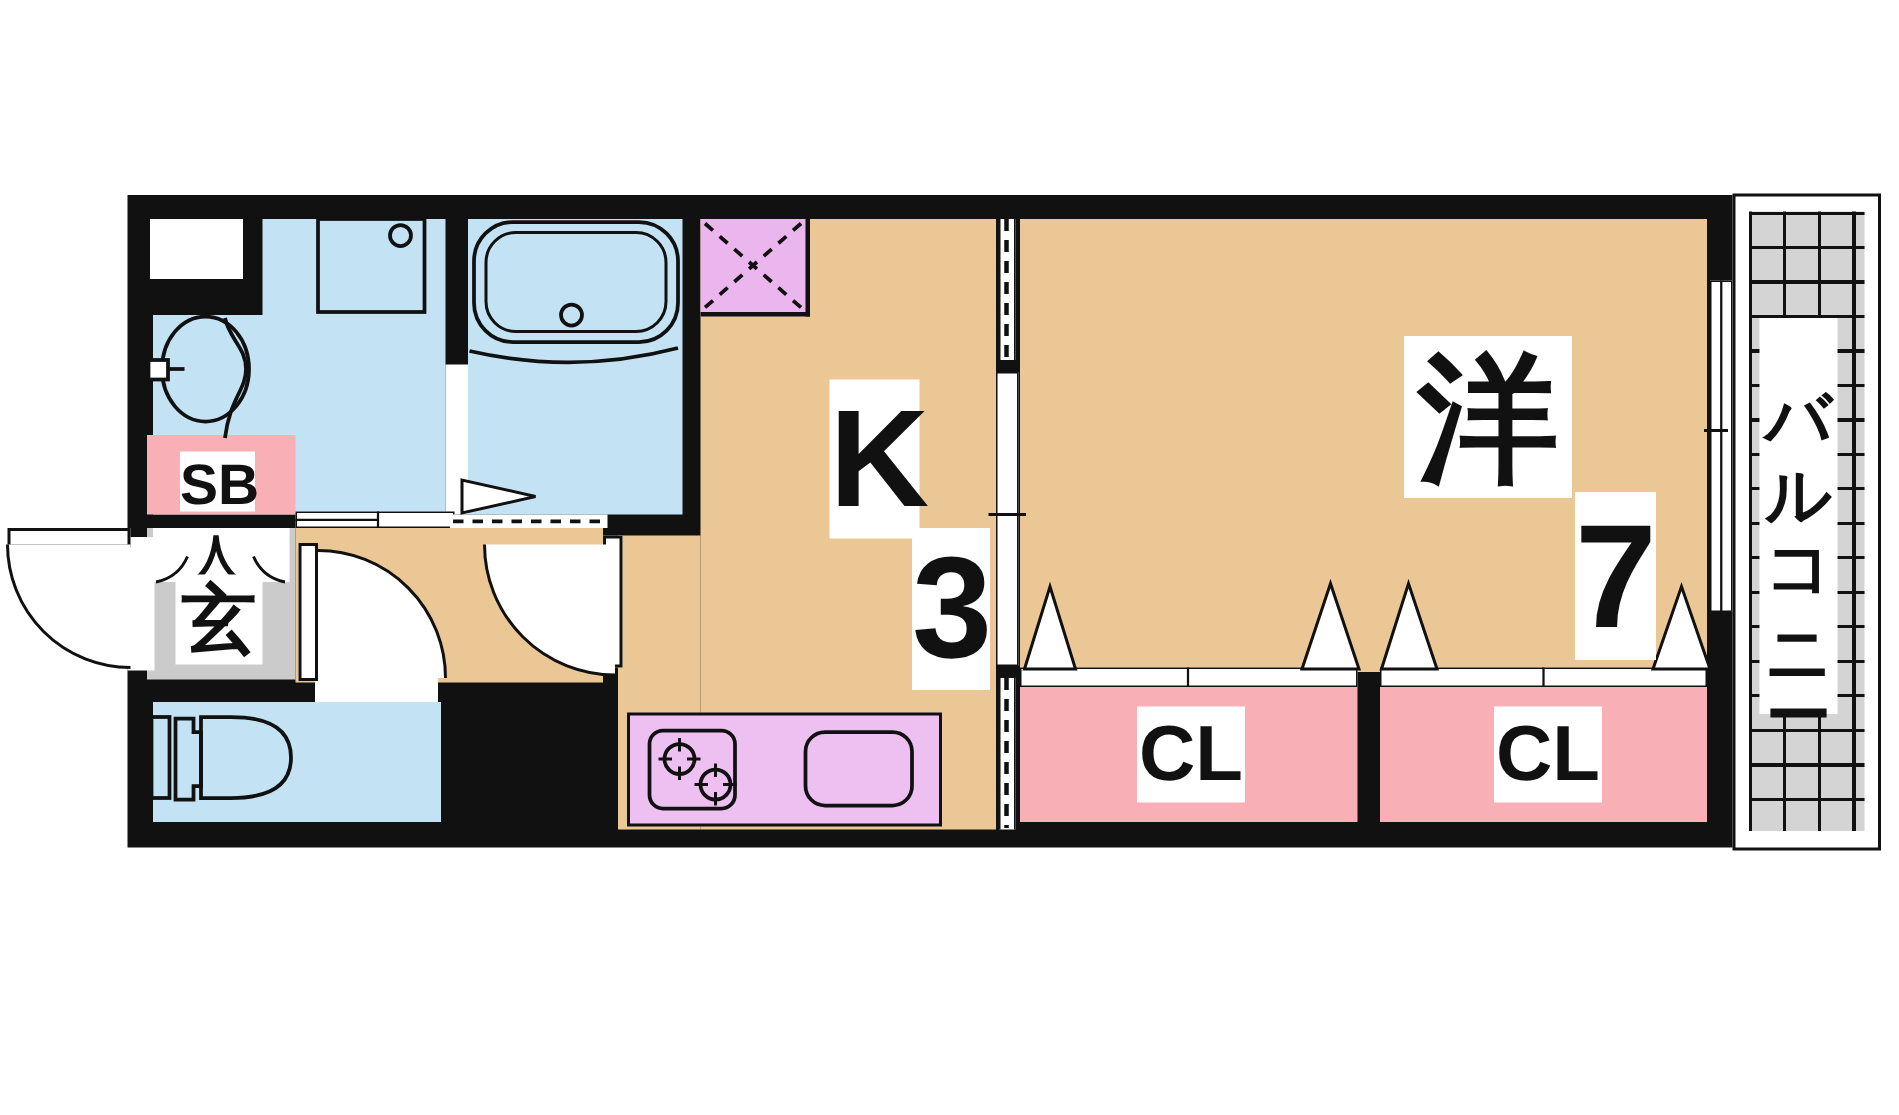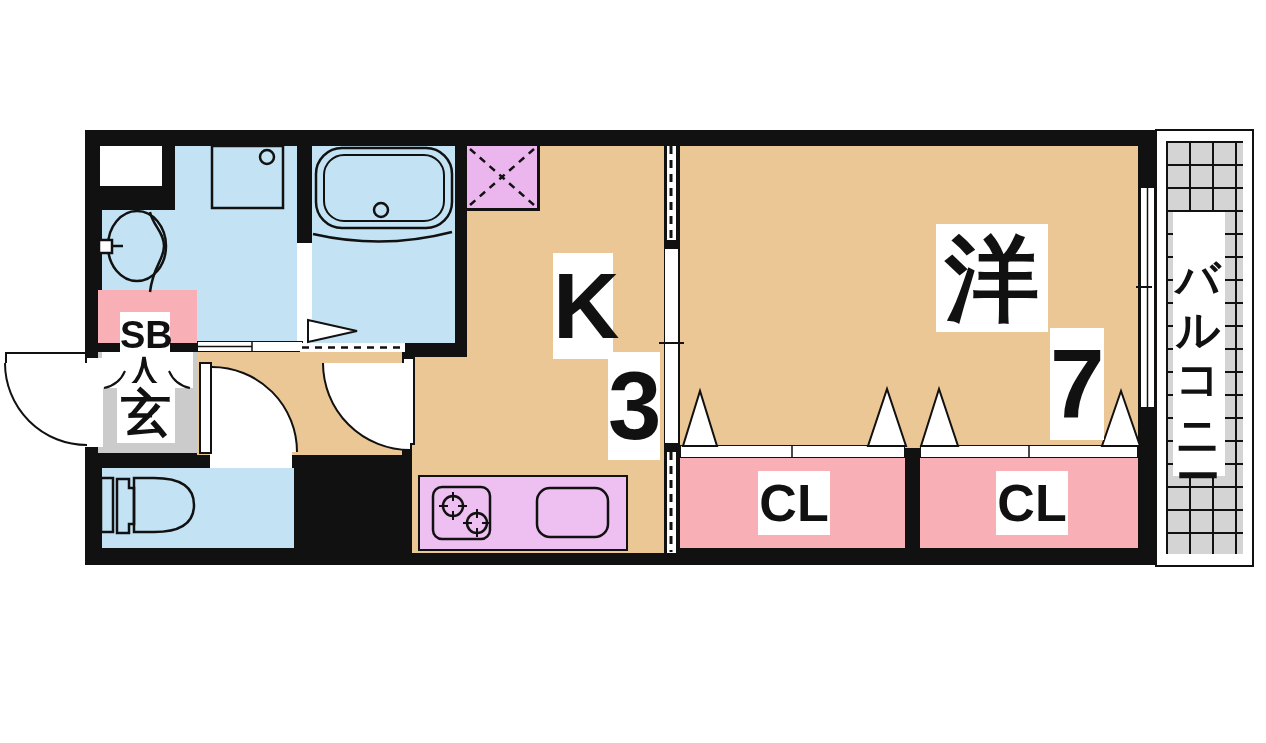--- a/index.html
+++ b/index.html
@@ -54,21 +54,21 @@
     background-image:repeating-linear-gradient(to right,#111 0 2px,transparent 2px 23px),
                      repeating-linear-gradient(to bottom,#111 0 2px,transparent 2px 23px);}
   
   .lbl{position:absolute;background:#fff;text-align:center;}
   .lbl-k{left:553px;top:253px;width:60px;height:106px;font-size:92px;line-height:106px;}
   .lbl-k3{left:608px;top:352px;width:52px;height:108px;font-size:96px;line-height:108px;}
   .lbl-yo{left:936px;top:224px;width:112px;height:108px;font-size:94px;line-height:110px;}
   .lbl-y7{left:1050px;top:328px;width:54px;height:112px;font-size:98px;line-height:112px;}
   .lbl-cl1{left:758px;top:471px;width:72px;height:64px;font-size:52px;line-height:64px;}
   .lbl-cl2{left:996px;top:471px;width:72px;height:64px;font-size:52px;line-height:64px;}
-  .lbl-sb{left:120px;top:312px;width:50px;height:40px;font-size:38px;line-height:46px;}
+  .lbl-sb{left:120px;top:301px;width:50px;height:40px;font-size:38px;line-height:46px;}
   .lbl-gen{left:117px;top:383px;width:58px;height:60px;font-size:50px;line-height:60px;}
   .lbl-bal{left:1173px;top:212px;width:52px;height:264px;font-size:44px;
            writing-mode:vertical-rl;text-orientation:mixed;letter-spacing:6px;
            display:flex;align-items:center;justify-content:center;}
   svg.fx{position:absolute;left:0;top:0;pointer-events:none;}
 </style>
 </head>
 <body>
 
 <div class="plan">

